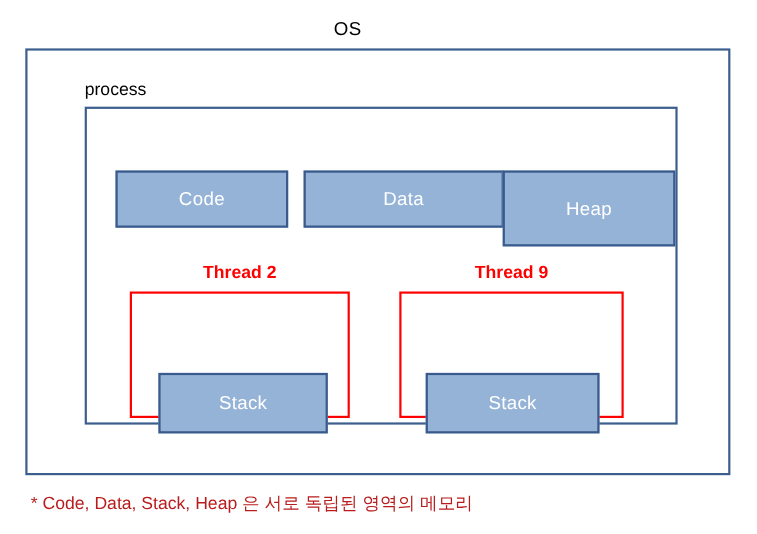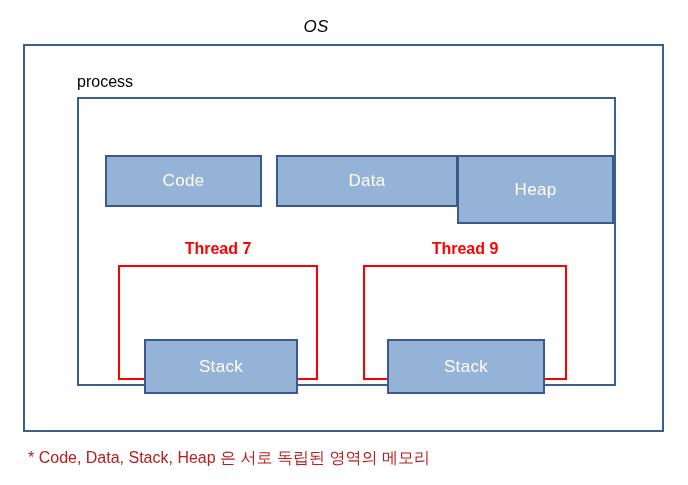--- a/index.html
+++ b/index.html
@@ -19,21 +19,20 @@
   
   .os-label {
     position: absolute;
     left: 0;
     top: 17px;
     width: 632px;
     text-align: center;
     font-size: 17px;
     color: #000000;
     letter-spacing: 0.2px;
-    font-style: italic;
   }
   .os-box {
     position: absolute;
     left: 23px;
     top: 44px;
     width: 641px;
     height: 388px;
     box-sizing: border-box;
     border: 2px solid #3B5E8C;
     background: #ffffff;
@@ -121,21 +120,21 @@
 <div class="process-label">process</div>
 
 <div class="process-box"></div>
 
 <div class="seg seg-code">Code</div>
 
 <div class="seg seg-data">Data</div>
 
 <div class="seg seg-heap">Heap</div>
 
-<div class="thread-label thread-label-1">Thread 7</div>
+<div class="thread-label thread-label-1">Thread 2</div>
 <div class="thread-box thread-box-1"></div>
 <div class="seg seg-stack-1">Stack</div>
 
 <div class="thread-label thread-label-2">Thread 9</div>
 <div class="thread-box thread-box-2"></div>
 <div class="seg seg-stack-2">Stack</div>
 
 <div class="footnote">* Code, Data, Stack, Heap 은 서로 독립된 영역의 메모리</div>
 
 </body></html>

